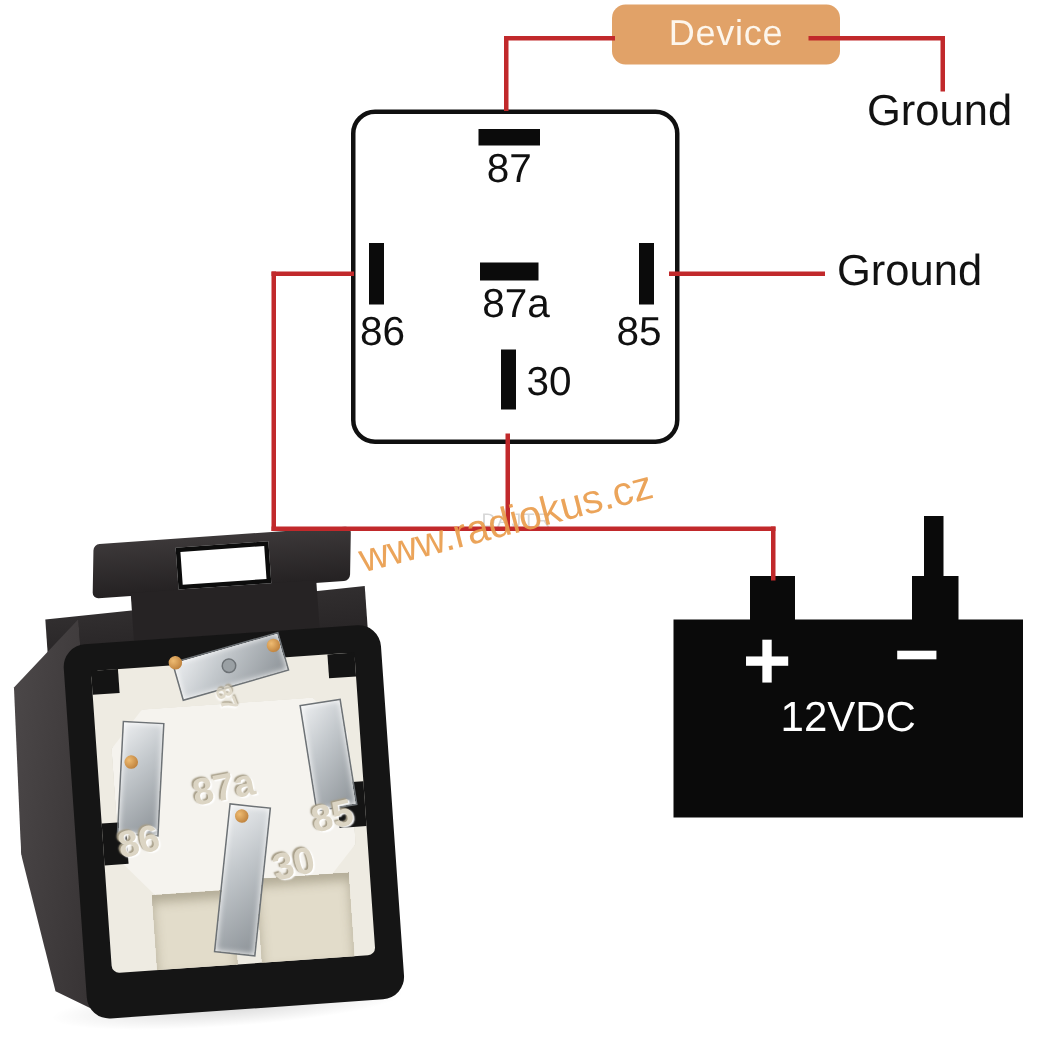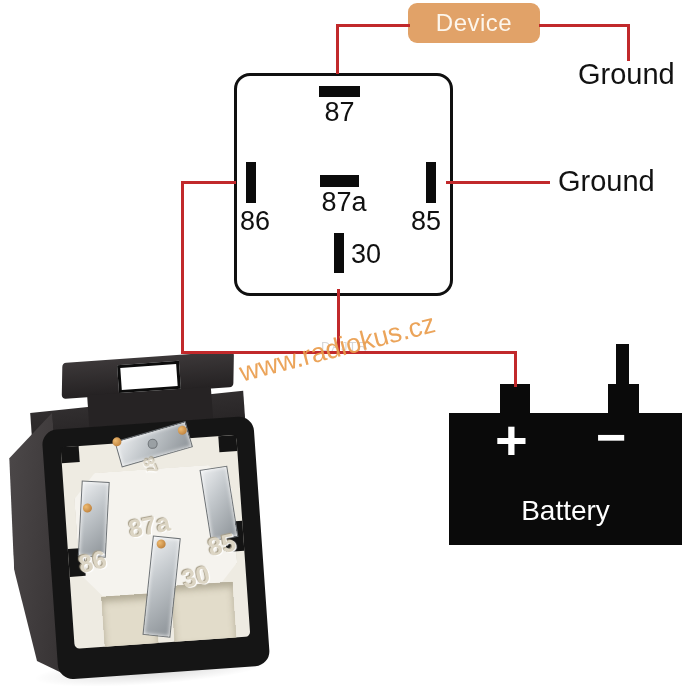--- a/index.html
+++ b/index.html
@@ -6,21 +6,21 @@
   #canvas{position:relative;width:700px;height:700px;background:#ffffff;overflow:hidden;
           font-family:"Liberation Sans",sans-serif;}
   
   .wire{position:absolute;background:#c1292b;z-index:20;}
   
   #relay-box{position:absolute;left:234px;top:73px;width:213px;height:217px;
              background:#fff;border:3px solid #101010;border-radius:16px;z-index:15;}
   .pinbar{position:absolute;background:#0b0b0b;z-index:16;}
   .pinlabel{position:absolute;color:#101010;font-size:27px;z-index:16;text-align:center;}
   
-  #device-box{position:absolute;left:408px;top:3px;width:132px;height:40px;background:#e1a268;
+  #device-box{position:absolute;left:408px;top:3px;width:152px;height:40px;background:#e1a268;
               border-radius:9px;z-index:15;display:flex;align-items:center;justify-content:center;}
   #device-box span{color:#fdf6ec;font-size:24px;letter-spacing:.5px;}
   .ground-label{position:absolute;color:#121212;font-size:29px;z-index:15;}
   
   .bat{position:absolute;background:#0a0a0a;z-index:15;}
   .bat-sym{position:absolute;color:#fff;z-index:16;font-weight:bold;}
   .bat-text{position:absolute;color:#fff;font-size:28px;z-index:16;text-align:center;width:233px;left:449px;}
   
   #watermark-site{position:absolute;left:240px;top:358px;width:260px;color:#ea9d4d;font-size:27px;
                   transform:rotate(-14.5deg);transform-origin:0 50%;z-index:40;opacity:.92;white-space:nowrap;}
@@ -76,21 +76,21 @@
 
   <div class="pinbar" style="left:334px;top:233px;width:10px;height:40px;"></div>
   <div class="pinlabel" style="left:351px;top:239px;width:38px;text-align:left;">30</div>
 
   <div class="bat" style="left:449px;top:413px;width:233px;height:132px;"></div>
   <div class="bat" style="left:500px;top:384px;width:30px;height:31px;"></div>
   <div class="bat" style="left:608px;top:384px;width:31px;height:31px;"></div>
   <div class="bat" style="left:616px;top:344px;width:13px;height:42px;"></div>
   <div class="bat-sym" style="left:495px;top:412px;font-size:56px;line-height:56px;">+</div>
   <div class="bat-sym" style="left:596px;top:409px;font-size:52px;line-height:56px;">−</div>
-  <div class="bat-text" style="top:495px;">Battery</div>
+  <div class="bat-text" style="top:462px;">12VDC</div>
 
   <div id="watermark-faint">DAJTR</div>
   <div id="watermark-site">www.radiokus.cz</div>
 
   <div id="relay-photo">
 
     <div class="part" style="left:12px;top:305px;width:238px;height:28px;border-radius:50%;
                 background:radial-gradient(ellipse at center,rgba(0,0,0,.16),rgba(0,0,0,0) 70%);z-index:1;"></div>
 
     <div class="part" style="left:62px;top:6px;width:172px;height:36px;background:linear-gradient(#3c3839,#242122);

